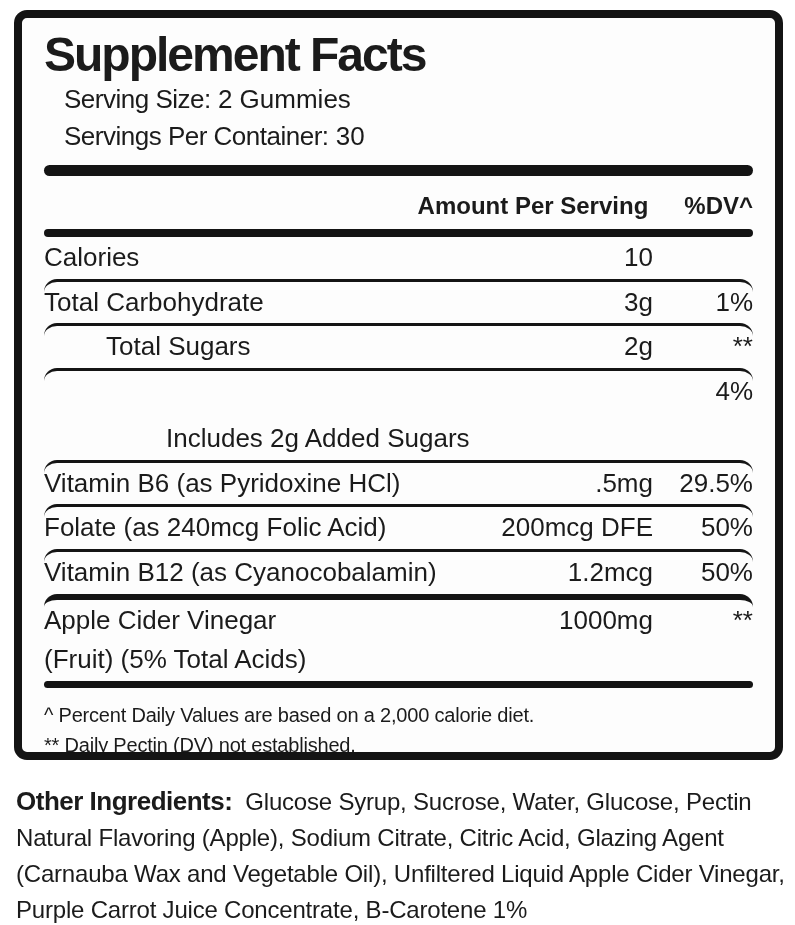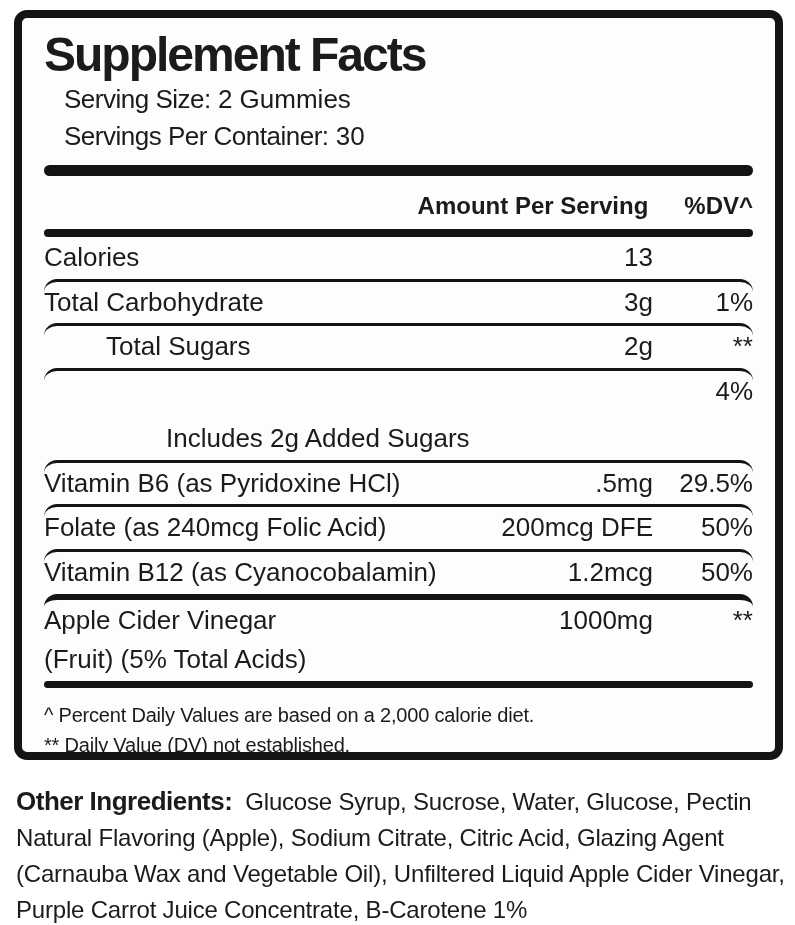--- a/index.html
+++ b/index.html
@@ -86,21 +86,21 @@
     <div class="head-row">
       <span>Amount Per Serving</span>
       <span>%DV^</span>
     </div>
 
     <div class="bar bar-med"></div>
 
     <div class="rows">
   <div class="row">
     <span class="cell name">Calories</span>
-    <span class="cell amount">13</span>
+    <span class="cell amount">10</span>
     <span class="cell dv"></span>
   </div>
 
   <div class="row">
     <span class="cell name">Total Carbohydrate</span>
     <span class="cell amount">3g</span>
     <span class="cell dv">1%</span>
   </div>
 
   <div class="row">
@@ -138,20 +138,20 @@
     <span class="cell name">Apple Cider Vinegar<div class="name2">(Fruit) (5% Total Acids)</div></span>
     <span class="cell amount">1000mg</span>
     <span class="cell dv">**</span>
   </div>
 </div>
 
     <div class="bar bar-foot"></div>
 
     <div class="footnotes">
       <div>^ Percent Daily Values are based on a 2,000 calorie diet.</div>
-      <div>** Daily Value (DV) not established.</div>
+      <div>** Daily Pectin (DV) not established.</div>
     </div>
 
   </div>
 
   <p class="other"><span class="oi-label">Other Ingredients:</span>&nbsp; <span>Glucose Syrup, Sucrose, Water, Glucose, Pectin Natural Flavoring (Apple), Sodium Citrate, Citric Acid, Glazing Agent (Carnauba Wax and Vegetable Oil), Unfiltered Liquid Apple Cider Vinegar, Purple Carrot Juice Concentrate, B-Carotene 1%</span></p>
 
 </div>
 
 </body></html>

